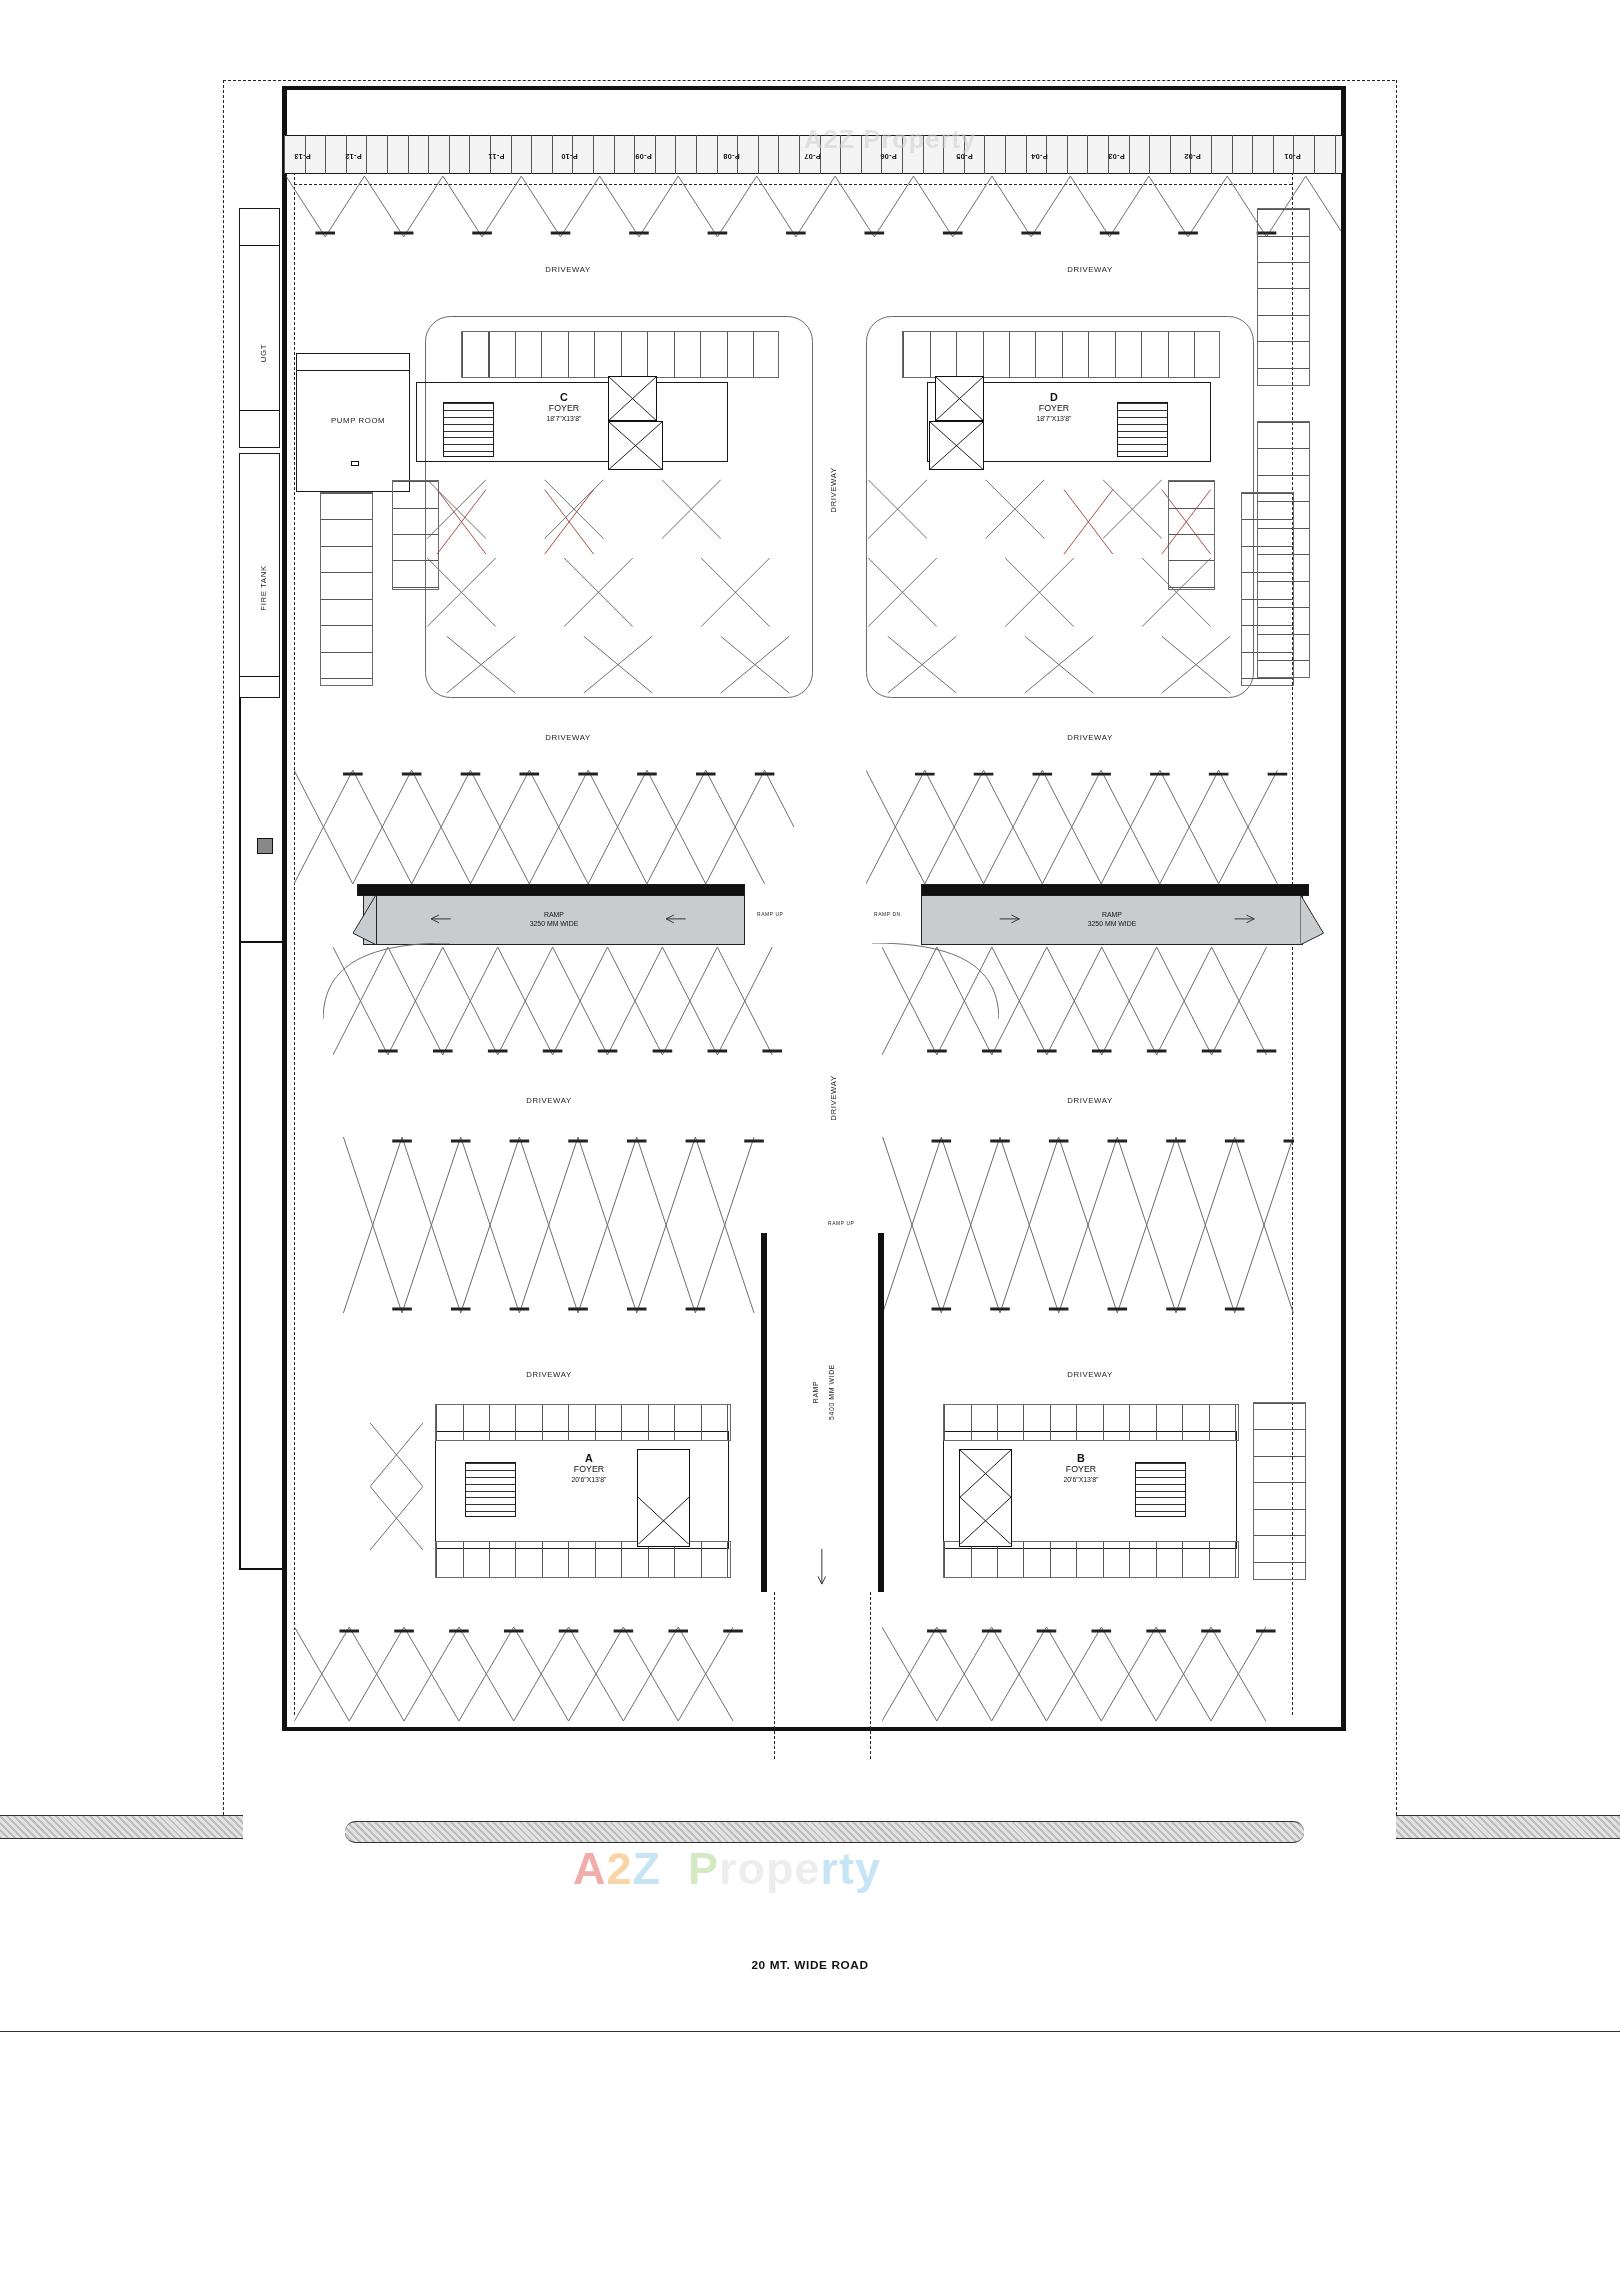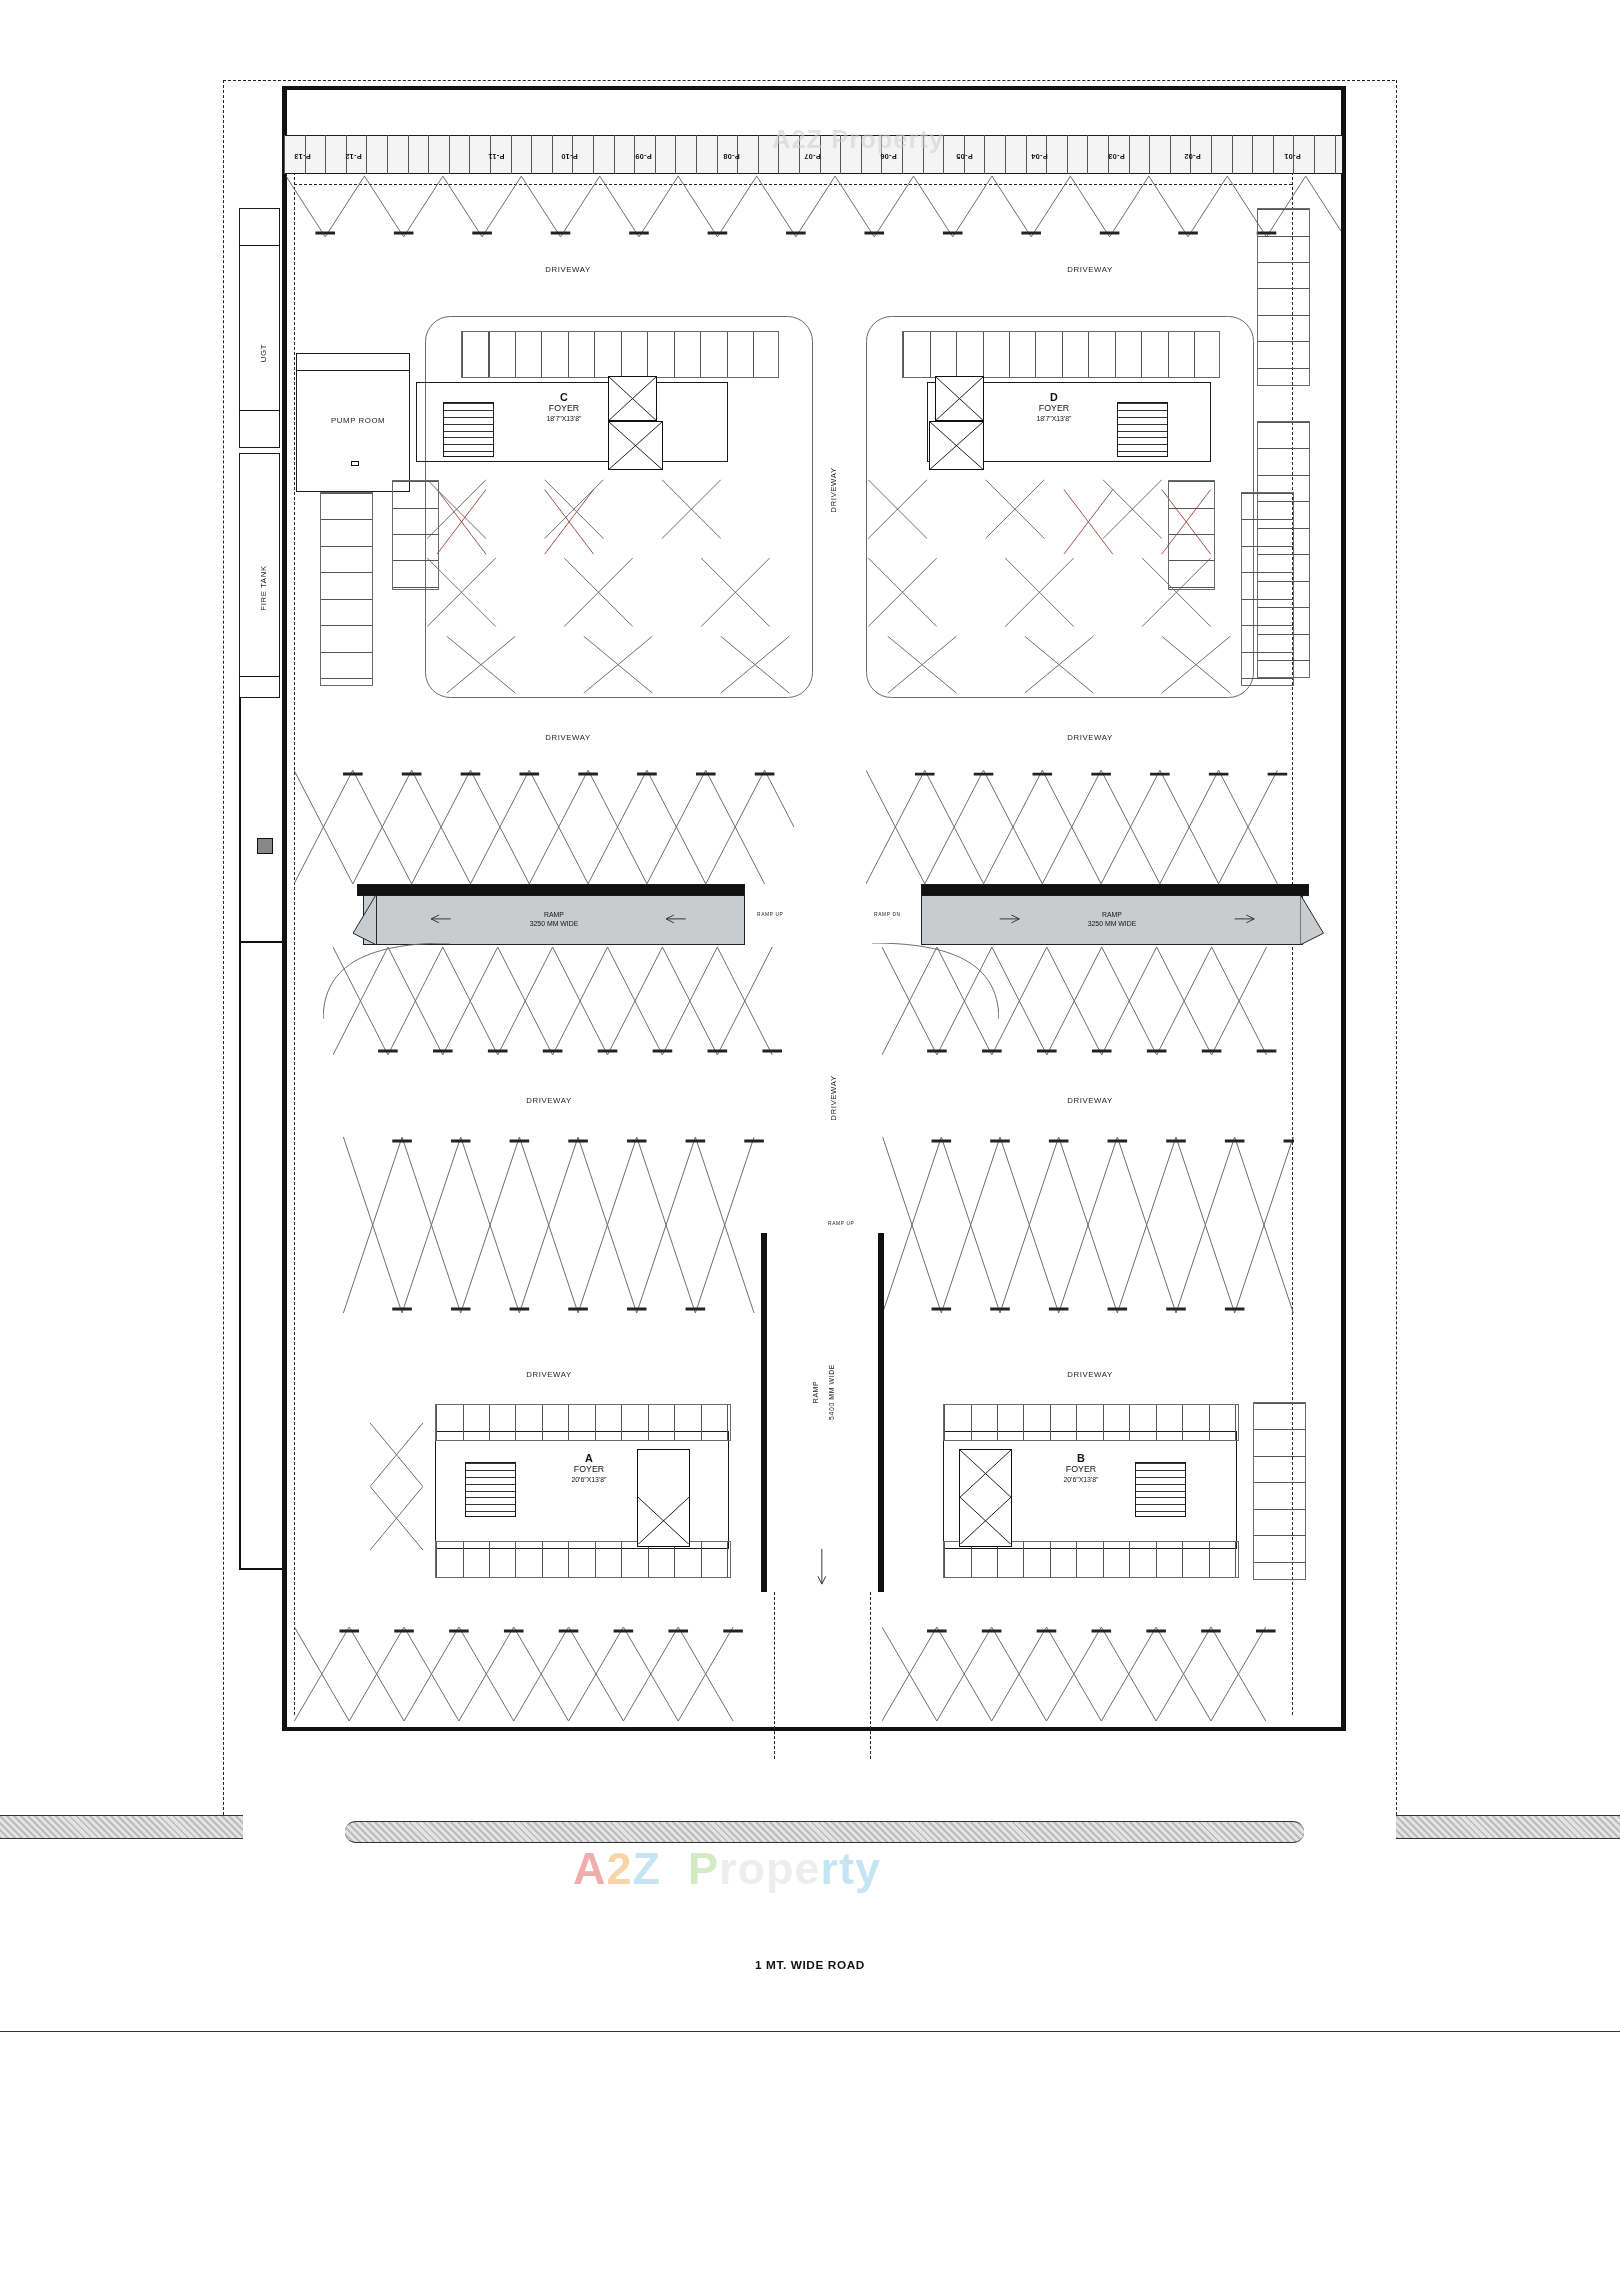--- a/index.html
+++ b/index.html
@@ -396,22 +396,22 @@
       <g stroke="#222" stroke-width="3">
         <path d="M46,4 L66,4 M102,4 L122,4 M158,4 L178,4 M214,4 L234,4 M270,4 L290,4 M326,4 L346,4 M382,4 L402,4"></path>
       </g>
     </svg>
   </div>
 
   <div class="road" style="left:0px;top:1815px;width:243px;height:23.5px;"></div>
   <div class="road" style="left:345px;top:1821px;width:959px;height:21.6px;border-radius:10.8px;"></div>
   <div class="road" style="left:1396px;top:1815px;width:224px;height:23.5px;"></div>
   <div class="ln" style="left:0px;top:2031px;width:1620px;height:1px;background:#333;"></div>
-  <div class="roadlabel c" style="left:810px;top:1958px;transform:translateX(-50%);">1 MT. WIDE ROAD</div>
+  <div class="roadlabel c" style="left:810px;top:1958px;transform:translateX(-50%);">20 MT. WIDE ROAD</div>
 
   <div class="wm" style="left:573px;top:1843px;">
     <span class="a">A</span><span class="b">2</span><span class="c">Z</span>
     <span class="d">&nbsp;P</span><span class="e">rope</span><span class="c">rty</span>
   </div>
-  <div class="wm-top" style="left:772px;top:125px;">A2Z Property</div>
+  <div class="wm-top" style="left:804px;top:125px;">A2Z Property</div>
 
 </div>
 
 
 </body></html>

